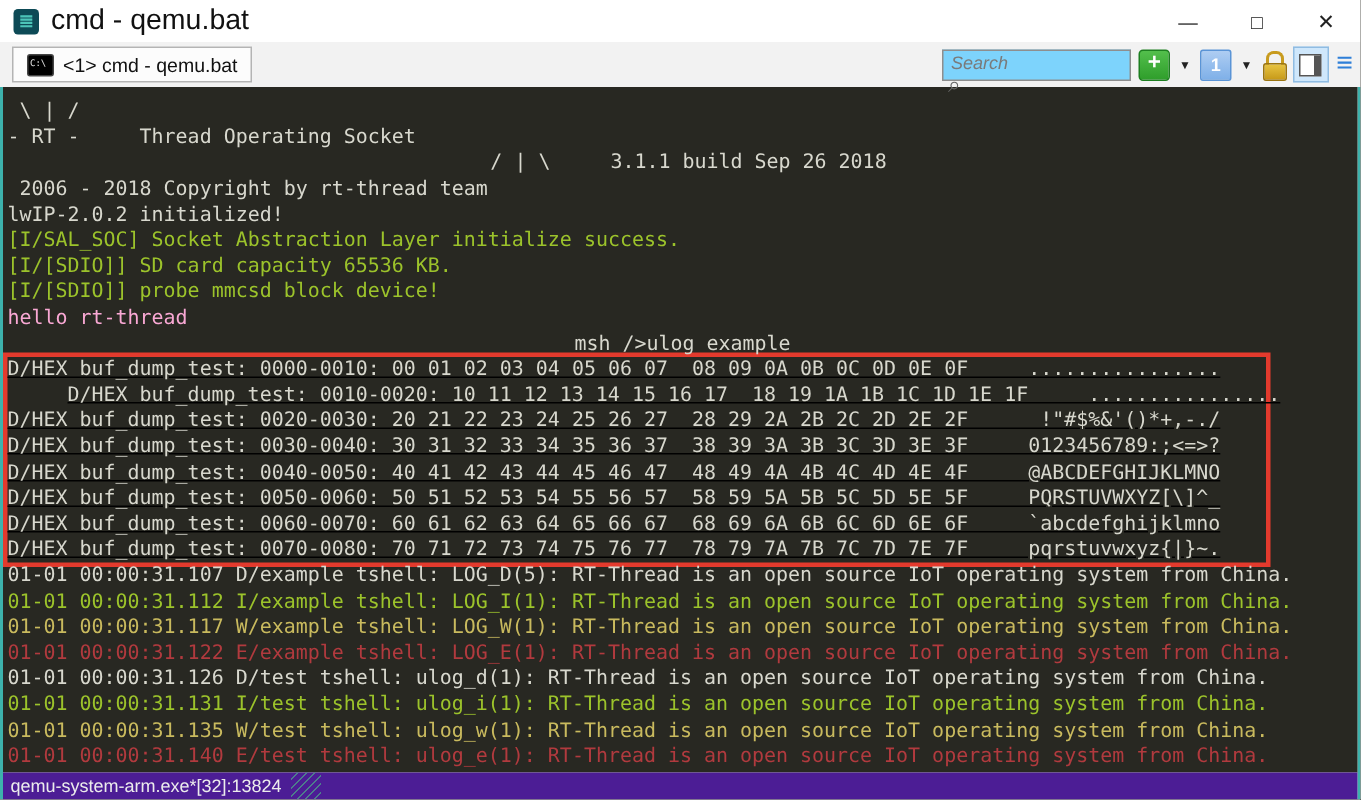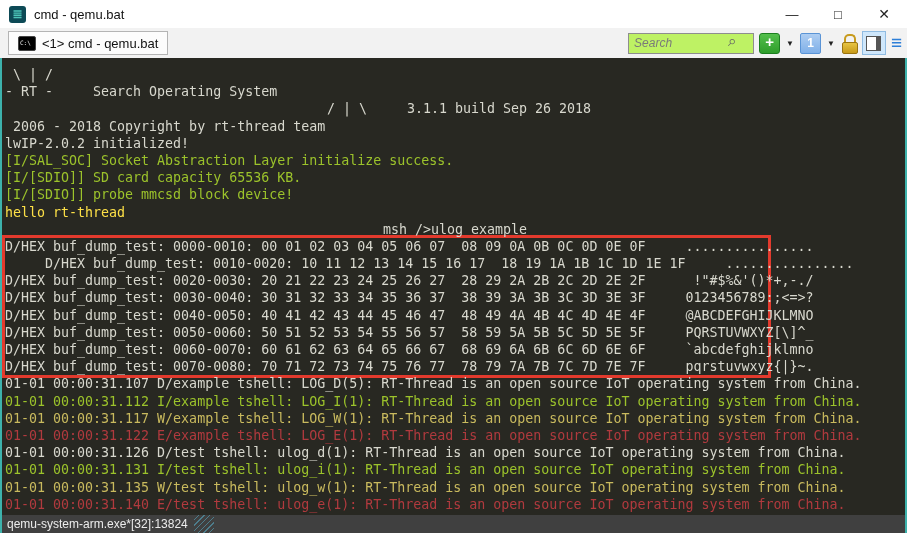--- a/index.html
+++ b/index.html
@@ -6,35 +6,35 @@
   body {
     width:907px; height:533px; overflow:hidden; background:#ffffff;
     font-family:"Liberation Sans", sans-serif; -webkit-font-smoothing:antialiased;
     position:relative;
   }
   
   .titlebar { height:28px; background:#ffffff; display:flex; align-items:center; }
   .app-icon { width:17px; height:17px; margin:0 8px 0 9px; background:#0d4a56; border-radius:3px;
               display:flex; align-items:center; justify-content:center; color:#4cc4b8;
               font-size:12px; font-weight:bold; line-height:1; }
-  .title-text { font-size:13px; color:#111; }
+  .title-text { font-size:19px; color:#111; }
   .win-controls { margin-left:auto; display:flex; height:28px; }
   .win-btn { width:46px; height:28px; display:flex; align-items:center; justify-content:center;
              font-size:13px; color:#222; cursor:default; }
   .win-btn.close { font-size:14px; }
   
   .toolbar { height:30px; background:#f2f2f2; display:flex; align-items:center;gap:29px; }
   .tab { margin-left:8px; height:22px; display:flex; align-items:center; gap:6px;
          background:#fcfcfc; border:1px solid #b4b4b4; padding:0 9px; font-size:13px; color:#111; }
   .cmd-icon { width:15px; height:13px; background:#000; border:1px solid #444; border-radius:2px;
               color:#e8e8e8; font-size:6px; line-height:11px; text-align:left; padding-left:1px;
               font-family:"DejaVu Sans Mono",monospace; }
   .toolbar-right { margin-left:auto; display:flex; align-items:center; gap:5px; margin-right:5px; }
-  .searchbox { width:118px; height:19px; background:#bef264; border:1px solid #8e8e8e;
-               display:flex; padding:0 3px; }
+  .searchbox { width:118px; height:19px; background:#7dd3fc; border:1px solid #8e8e8e;
+               display:flex; padding:0 3px;flex-direction:column; }
   .searchbox input { border:none; outline:none; width:92px; font-size:12px; font-style:italic;
                      font-family:"Liberation Sans",sans-serif; color:#333; background:transparent; }
   .searchbox input::placeholder { color:#7a7a7a; font-style:italic; }
   .mag { color:#666; font-size:15px; line-height:1; transform:translateY(-1px); }
   .btn-plus { width:19px; height:19px; background:linear-gradient(#53bf4c,#2f9e2b);
               border:1px solid #1d7f20; border-radius:3px; color:#fff; font-size:15px;
               font-weight:bold; line-height:16px; text-align:center; }
   .dd { font-size:8px; color:#222; padding:0 1px; }
   .btn-one { width:19px; height:19px; background:linear-gradient(#aecdf2,#7fb0e8);
              border:1px solid #5a94d6; border-radius:2px; color:#fff; font-size:12px;
@@ -48,23 +48,23 @@
                display:flex; align-items:center; justify-content:center; }
   .panel-glyph { width:13px; height:13px; background:#fff; border:1px solid #555; position:relative; }
   .panel-glyph::after { content:""; position:absolute; right:0; top:0; width:4px; height:100%; background:#555; }
   .hamburger { color:#2e7fd8; font-size:19px; font-weight:bold; line-height:1; transform:translateY(-1px); }
   
   .frame { border-left:2px solid #3db2ac; border-right:2px solid #3db2ac; box-sizing:border-box; }
   .terminal { height:457px; background:#282822; overflow:hidden; box-sizing:border-box;
               padding:8px 0 0 3px; font-family:"DejaVu Sans Mono",monospace;
               font-size:13.3px; line-height:17.2px; cursor:text; }
   .tline { white-space:pre; height:17.2px; }
-  .redbox { border:3px solid #e33a2d; margin:-3px 0 -3px -3px; width:769px; box-sizing:border-box; }
+  .redbox { border:3px solid #e33a2d; margin:-3px 0 -3px -3px; width:845px; box-sizing:border-box;text-decoration:underline; }
   
-  .statusbar { height:18px; background:#404040; color:#ececec; font-size:12px;
+  .statusbar { height:18px; background:#4c1d95; color:#ececec; font-size:12px;
                display:flex; align-items:center; padding:0 0 0 5px; box-sizing:border-box; }
   .sb-left { white-space:nowrap; }
   .sb-right { margin-left:auto; display:flex; align-items:center; gap:15px; white-space:nowrap; }
   .sb-item { color:#ececec; }
   .grip { width:20px; height:18px; margin-left:6px;
           background:repeating-linear-gradient(135deg, transparent 0 3px, #4d7d8c 3px 4px); }
 </style>
 </head>
 <body>
 
@@ -100,28 +100,28 @@
       <div class="panel-glyph"></div>
     </div>
     <span class="hamburger">≡</span>
   </div>
 </div>
 
 <div class="frame">
   <div class="terminal">
     <div>
         <div class="tline" style="color: rgb(216, 216, 206);"> \ | /</div>
-        <div class="tline" style="color: rgb(216, 216, 206);">- RT -     Search Operating System</div>
+        <div class="tline" style="color: rgb(216, 216, 206);">- RT -     Thread Operating Socket</div>
         <div class="tline" style="color: rgb(216, 216, 206); text-align: center;"> / | \     3.1.1 build Sep 26 2018</div>
         <div class="tline" style="color: rgb(216, 216, 206);"> 2006 - 2018 Copyright by rt-thread team</div>
         <div class="tline" style="color: rgb(216, 216, 206);">lwIP-2.0.2 initialized!</div>
         <div class="tline" style="color: rgb(156, 195, 43);">[I/SAL_SOC] Socket Abstraction Layer initialize success.</div>
         <div class="tline" style="color: rgb(156, 195, 43);">[I/[SDIO]] SD card capacity 65536 KB.</div>
         <div class="tline" style="color: rgb(156, 195, 43);">[I/[SDIO]] probe mmcsd block device!</div>
-        <div class="tline" style="color: #fde047;">hello rt-thread</div>
+        <div class="tline" style="color: #f9a8d4;">hello rt-thread</div>
         <div class="tline" style="color: rgb(216, 216, 206); text-align: center;">msh /&gt;ulog example</div>
       </div>
     <div class="redbox">
       <div>
           <div class="tline" style="color: rgb(216, 216, 206);">D/HEX buf_dump_test: 0000-0010: 00 01 02 03 04 05 06 07  08 09 0A 0B 0C 0D 0E 0F     ................</div>
           <div class="tline" style="color: rgb(216, 216, 206); padding-left: 40px;">D/HEX buf_dump_test: 0010-0020: 10 11 12 13 14 15 16 17  18 19 1A 1B 1C 1D 1E 1F     ................</div>
           <div class="tline" style="color: rgb(216, 216, 206);">D/HEX buf_dump_test: 0020-0030: 20 21 22 23 24 25 26 27  28 29 2A 2B 2C 2D 2E 2F      !"#$%&amp;'()*+,-./</div>
           <div class="tline" style="color: rgb(216, 216, 206);">D/HEX buf_dump_test: 0030-0040: 30 31 32 33 34 35 36 37  38 39 3A 3B 3C 3D 3E 3F     0123456789:;&lt;=&gt;?</div>
           <div class="tline" style="color: rgb(216, 216, 206);">D/HEX buf_dump_test: 0040-0050: 40 41 42 43 44 45 46 47  48 49 4A 4B 4C 4D 4E 4F     @ABCDEFGHIJKLMNO</div>
           <div class="tline" style="color: rgb(216, 216, 206);">D/HEX buf_dump_test: 0050-0060: 50 51 52 53 54 55 56 57  58 59 5A 5B 5C 5D 5E 5F     PQRSTUVWXYZ[\]^_</div>

